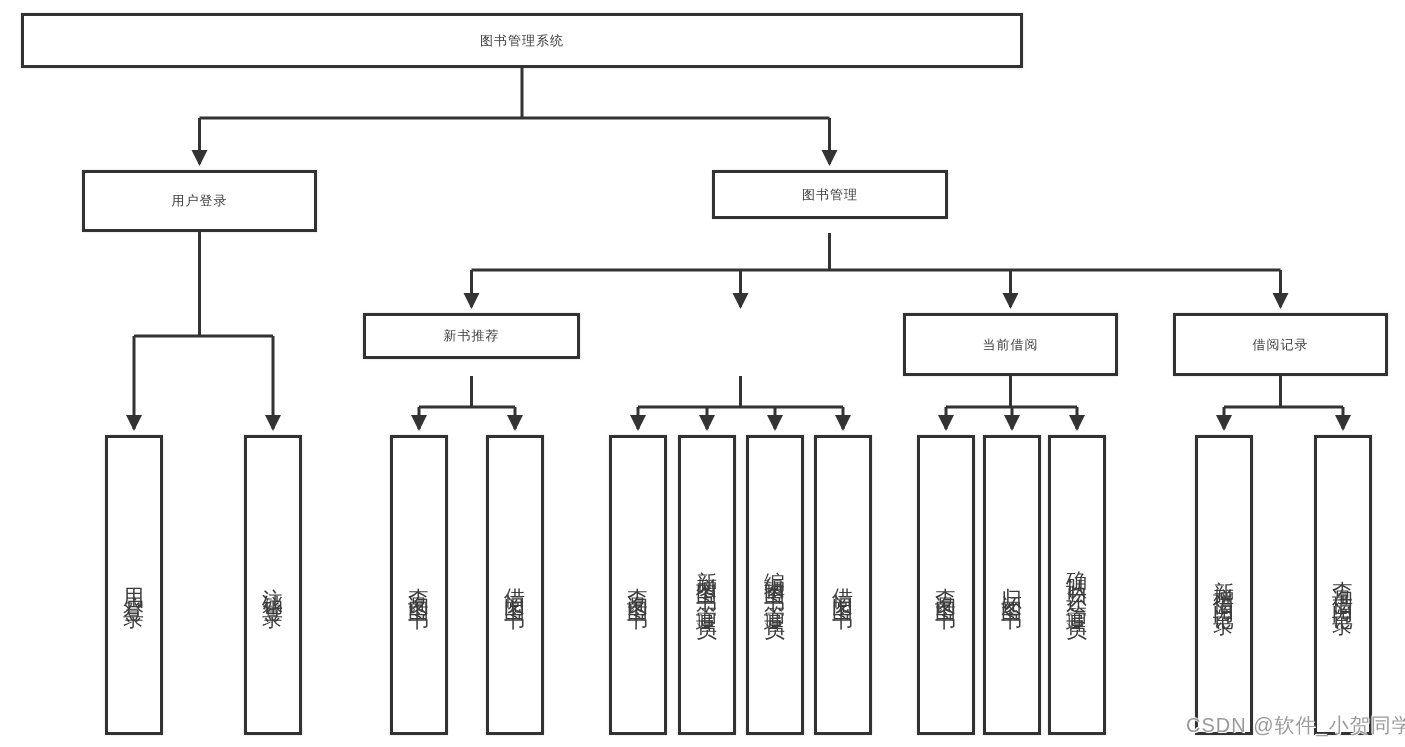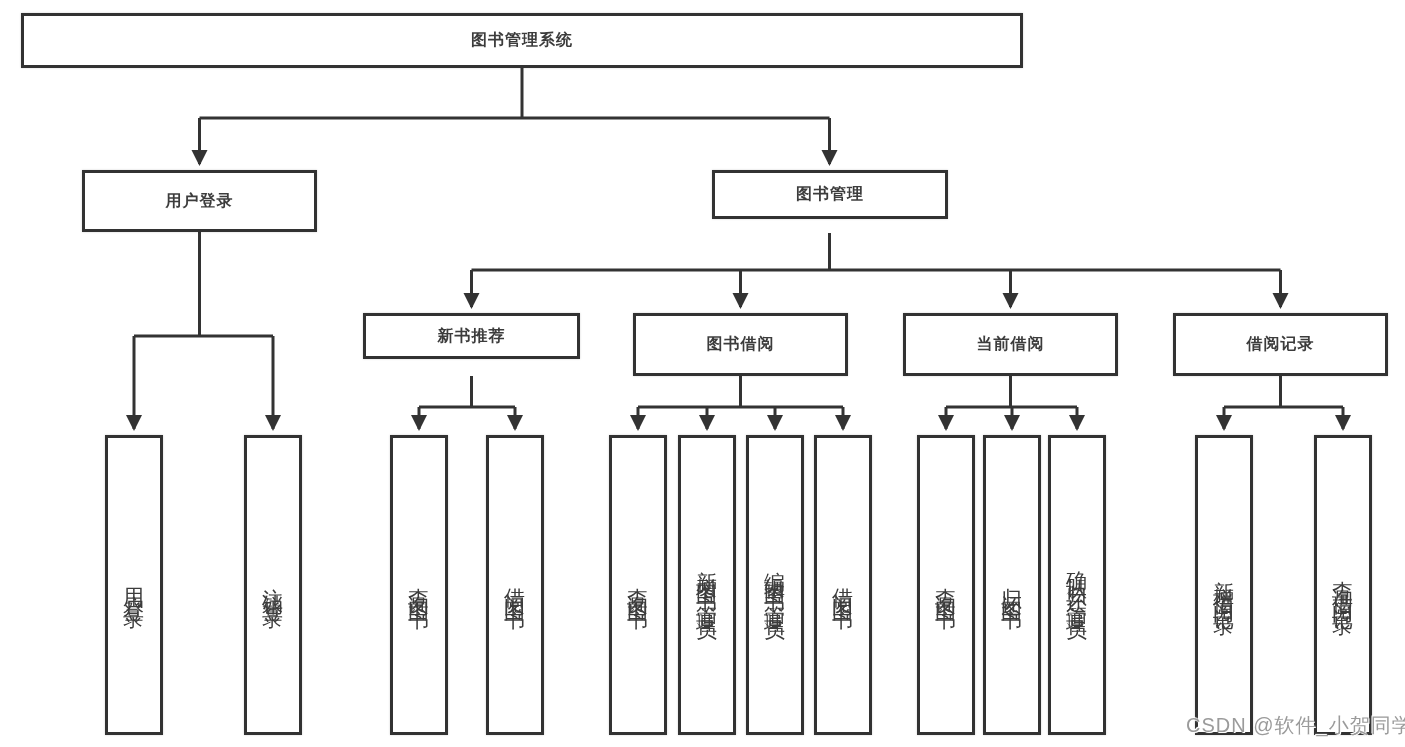--- a/index.html
+++ b/index.html
@@ -17,21 +17,21 @@
   .node{
     position:absolute;
     background:#ffffff;
     border:3px solid #323232;
     box-sizing:border-box;
     display:flex;align-items:center;justify-content:center;
     color:#3c3c3c;
     z-index:1;
     box-shadow:0 0 2px rgba(0,0,0,0.18);
   }
-  .h-node{font-size:16px;letter-spacing:1px;font-weight:bold;}
+  .h-node{font-size:13px;letter-spacing:1px;}
   .v-node{
     writing-mode:vertical-rl;
     text-orientation:mixed;
     font-size:21px;
     letter-spacing:7px;
     line-height:1;
     padding:4px 0;
   }
   .watermark{
     position:absolute;
@@ -106,23 +106,20 @@
   <div class="node h-node" style="left:82px;top:170px;width:235px;height:62px;">
     <span>用户登录</span>
   </div>
   <div class="node h-node" style="left:712px;top:170px;width:236px;height:49px;">
     <span>图书管理</span>
   </div>
 
   <div class="node h-node" style="left:363px;top:313px;width:217px;height:46px;">
     <span>新书推荐</span>
   </div>
-  <div class="node h-node" style="left:633px;top:313px;width:215px;height:63px;">
-    <span>图书借阅</span>
-  </div>
   <div class="node h-node" style="left:903px;top:313px;width:215px;height:63px;">
     <span>当前借阅</span>
   </div>
   <div class="node h-node" style="left:1173px;top:313px;width:215px;height:63px;">
     <span>借阅记录</span>
   </div>
 
   <div class="node v-node" style="left:105px;top:435px;width:58px;height:300px;">
     <span>用户登录</span>
   </div>

